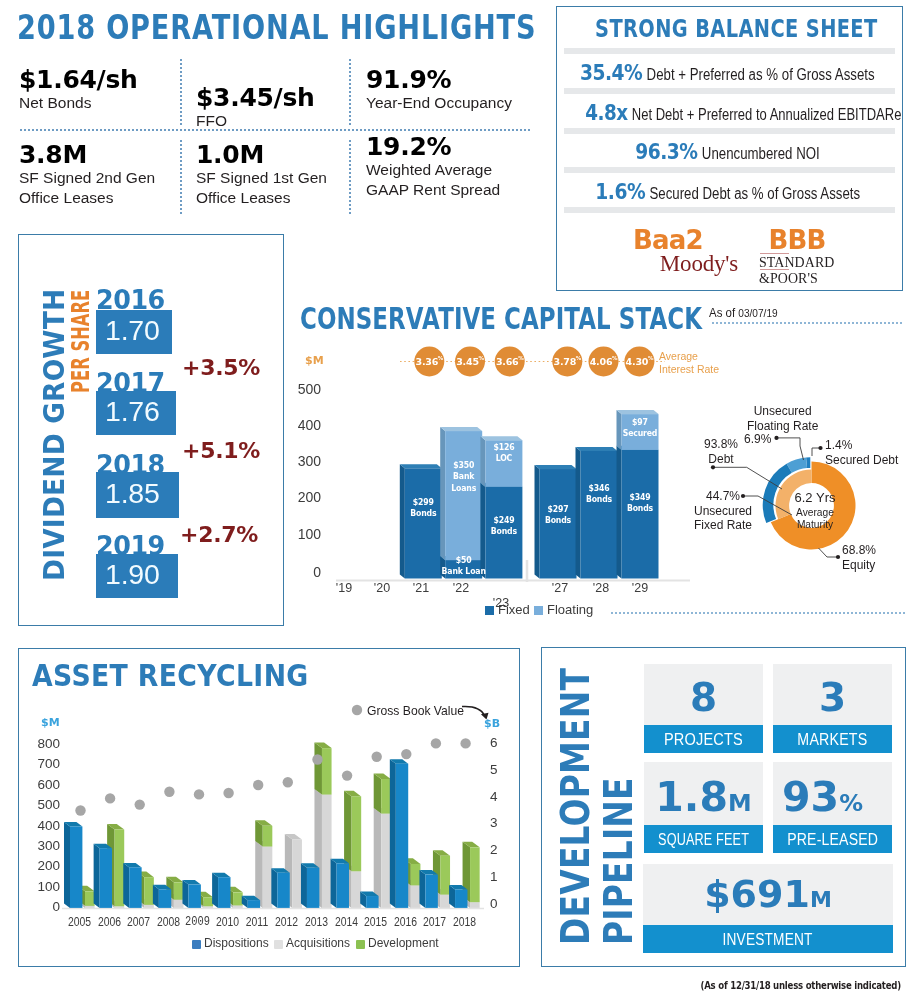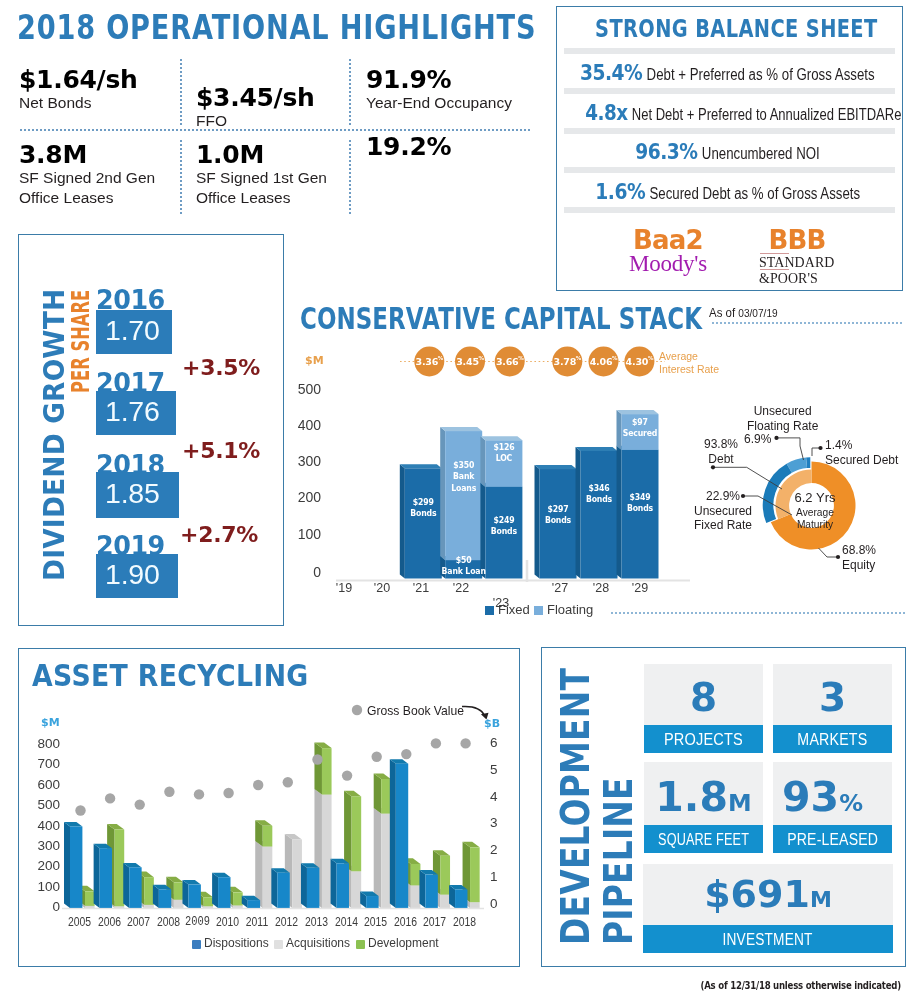--- a/index.html
+++ b/index.html
@@ -29,21 +29,21 @@
     letter-spacing:0.5px;transform:scaleX(0.775);transform-origin:center top;line-height:1;white-space:nowrap;}
   .bs-stripe{position:absolute;background:#e6e8ea;height:6px;left:564px;width:331px;}
   .bs-row{position:absolute;left:554px;width:347px;white-space:nowrap;text-align:center;}
   .bs-rowin{display:inline-block;transform:scaleX(0.85);transform-origin:center;white-space:nowrap;}
   .bs-num{font-family:"DejaVu Sans",sans-serif;font-weight:bold;font-size:22px;color:#2b7cb9;
     letter-spacing:-0.6px;vertical-align:baseline;}
   .bs-txt{font-family:"Liberation Sans",sans-serif;font-size:15.6px;color:#231f20;vertical-align:baseline;
     margin-left:5px;}
   .rating{position:absolute;text-align:center;}
   .rt-grade{font-family:"DejaVu Sans",sans-serif;font-weight:bold;font-size:26px;color:#e8822c;letter-spacing:-0.8px;line-height:1;}
-  .rt-moody{font-family:"Liberation Serif",serif;font-size:23px;color:#a21caf;letter-spacing:-0.2px;line-height:1;margin-top:-1px;}
+  .rt-moody{font-family:"Liberation Serif",serif;font-size:23px;color:#7f1d1d;letter-spacing:-0.2px;line-height:1;margin-top:-1px;text-align:right;}
   .rt-sp1{font-family:"Liberation Serif",serif;font-size:14.5px;color:#231f20;letter-spacing:0.1px;line-height:1;
     transform:scaleX(0.96);transform-origin:left top;white-space:nowrap;}
   .rt-sp2{font-family:"Liberation Serif",serif;font-size:14.5px;color:#231f20;letter-spacing:0.1px;line-height:1;
     transform:scaleX(0.96);transform-origin:left top;white-space:nowrap;}
   .rt-rule{height:1.2px;background:#d29a9a;}
 
   
   #div-box{left:18px;top:234px;width:266px;height:392px;}
   .vtitle{position:absolute;font-family:"DejaVu Sans",sans-serif;font-weight:bold;
     transform-origin:0 0;white-space:nowrap;line-height:1;}
@@ -142,20 +142,22 @@
   <div class="hl-lab">SF Signed 2nd Gen
 Office Leases</div>
 </div>
 <div class="hl-cell" style="left:196px;top:142px;">
   <div class="hl-val">1.0M</div>
   <div class="hl-lab">SF Signed 1st Gen
 Office Leases</div>
 </div>
 <div class="hl-cell" style="left:366px;top:134px;">
   <div class="hl-val">19.2%</div>
+  <div class="hl-lab">Weighted Average
+GAAP Rent Spread</div>
 </div>
 
 <div class="vdot" style="left:180px;top:59px;height:68px;"></div>
 <div class="vdot" style="left:349px;top:59px;height:68px;"></div>
 <div class="vdot" style="left:180px;top:140px;height:76px;"></div>
 <div class="vdot" style="left:349px;top:140px;height:76px;"></div>
 <div class="hdot" style="left:20px;top:129px;width:512px;"></div>
 
 <div class="box" id="bs-box"></div>
 <div id="bs-title">STRONG BALANCE SHEET</div>
@@ -354,21 +356,21 @@
 <div class="dn-lbl" style="left:744px;top:431.5px;">6.9%</div>
 <div class="dn-lbl" style="left:703px;top:437px;text-align:center;width:36px;">
   <div>93.8%</div>
   <div>Debt</div>
 </div>
 <div class="dn-lbl" style="left:825px;top:438px;">
   <div>1.4%</div>
   <div>Secured Debt</div>
 </div>
 <div class="dn-lbl" style="left:694px;top:489px;text-align:center;width:58px;">
-  <div>22.9%</div>
+  <div>44.7%</div>
   <div>Unsecured</div>
   <div>Fixed Rate</div>
 </div>
 <div class="dn-lbl" style="left:842px;top:543px;">
   <div>68.8%</div>
   <div>Equity</div>
 </div>
 <div class="dn-ctr-big" style="left:784px;top:491px;width:62px;">6.2 Yrs</div>
 <div class="dn-ctr-sm" style="left:784px;top:507px;width:62px;">
   <div>Average</div>

